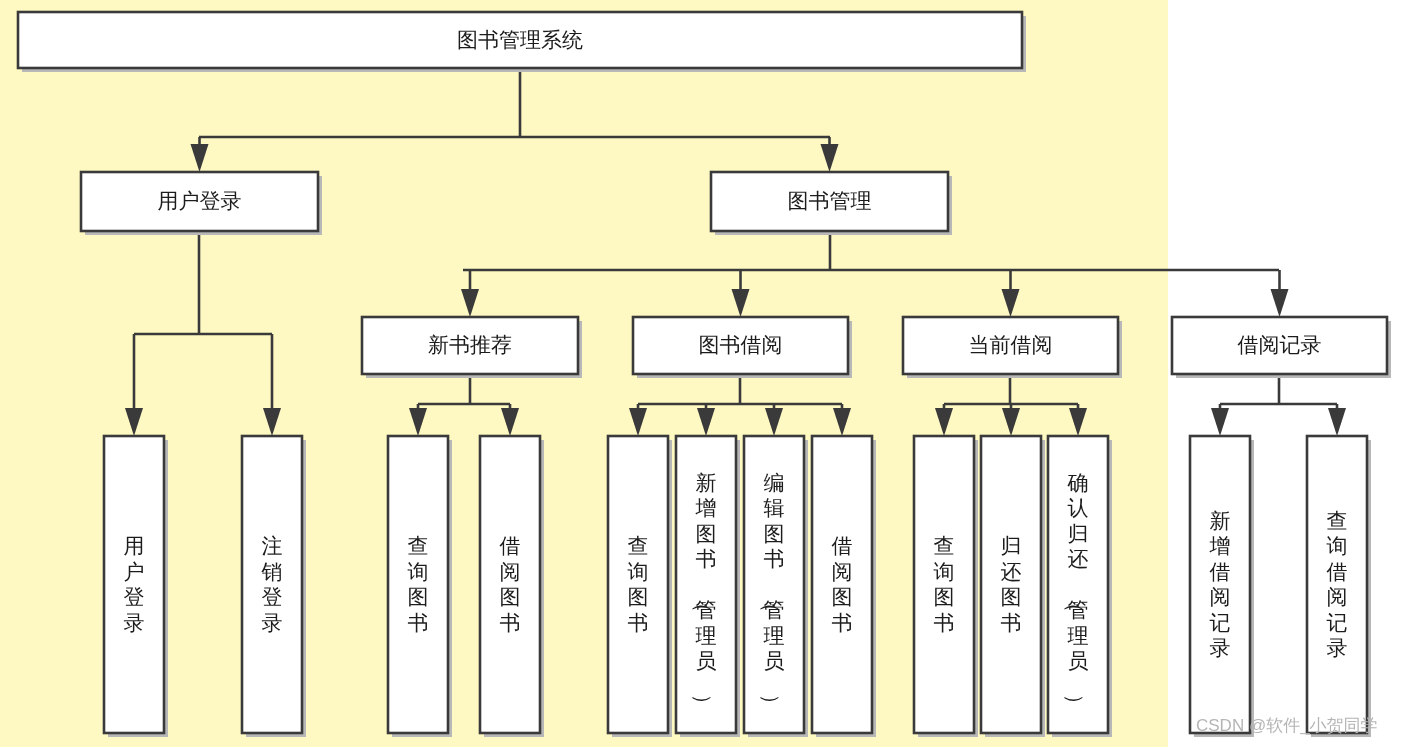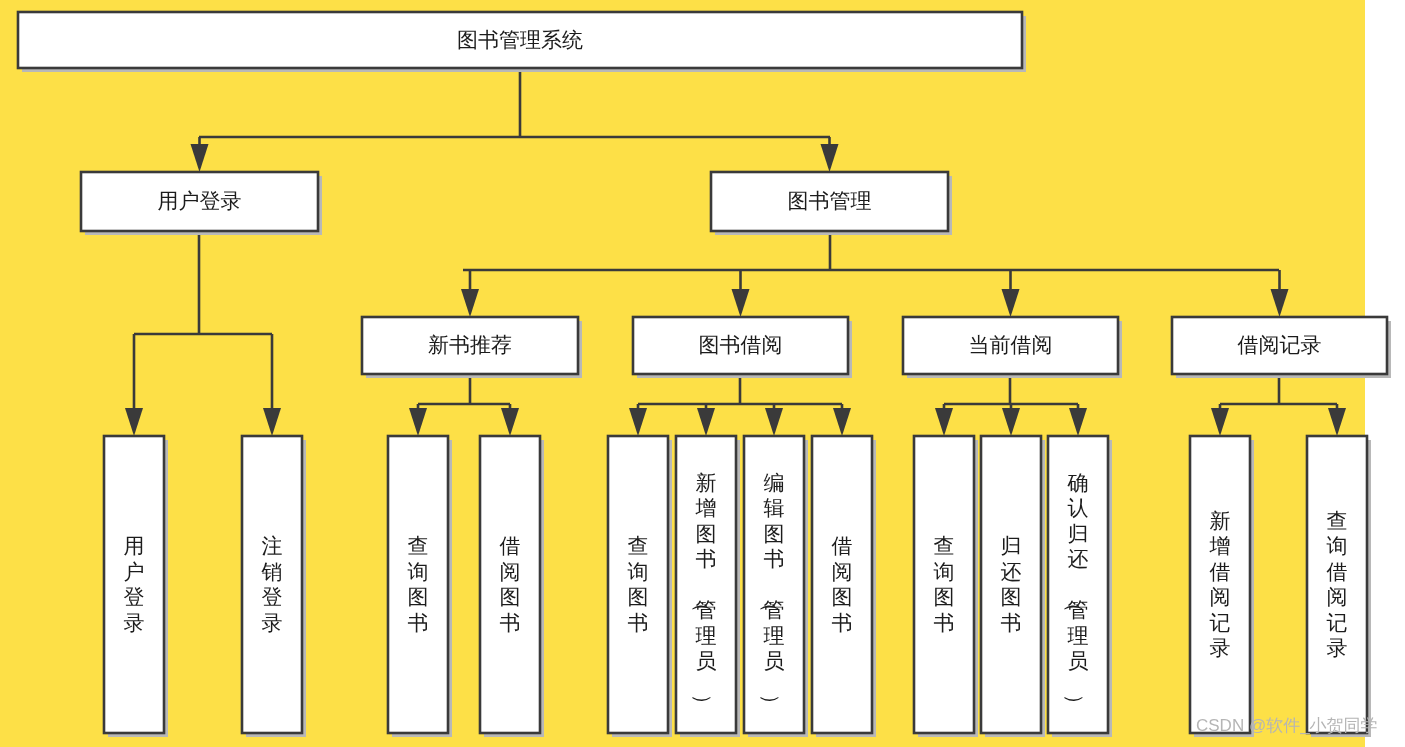--- a/index.html
+++ b/index.html
@@ -9,23 +9,23 @@
     background: #ffffff;
   }
   body {
     width: 1405px;
     height: 747px;
     font-family: "Liberation Sans", "DejaVu Sans", sans-serif;
     overflow: hidden;
   }
   #diagram-root {
     position: relative;
-    width: 1365px;
+    width: 1168px;
     height: 747px;
-    background: #fde047;
+    background: #fef9c3;
   }
   svg.diagram-canvas {
     position: absolute;
     top: 0;
     left: 0;
     width: 1405px;
     height: 747px;
   }
   .node-box {
     fill: #ffffff;

